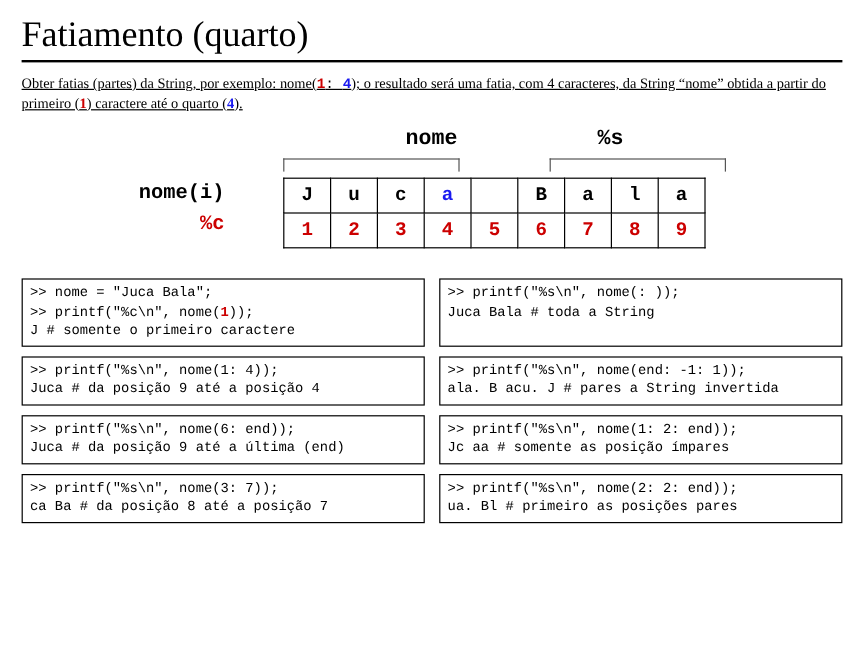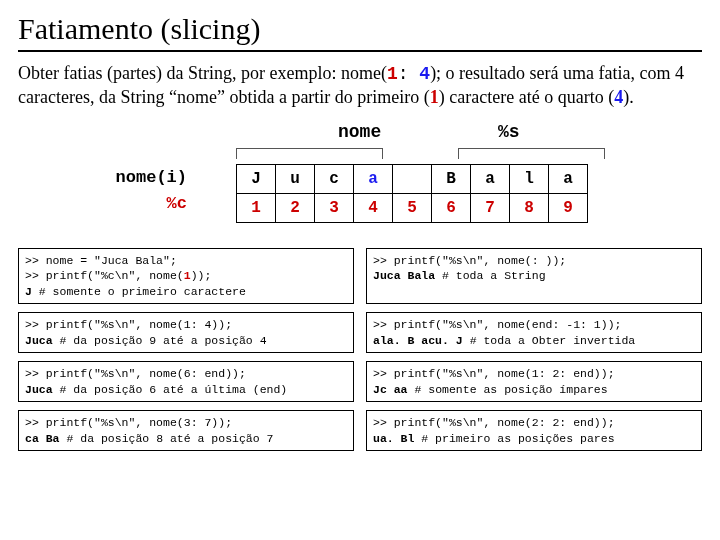--- a/index.html
+++ b/index.html
@@ -16,23 +16,24 @@
     font-size: 30px;
     margin: 0 0 4px 0;
     font-weight: normal;
   }
   .hr {
     border: none;
     border-top: 2px solid #000;
     margin: 0 0 10px 0;
   }
   .intro {
-    font-size: 18px;
+    font-size: 12px;
     line-height: 1.3;
     margin: 0 0 12px 0;
+    text-decoration: underline;
   }
   .red-b { color: #c00; font-weight: bold; }
   .blue-b { color: #1a1af0; font-weight: bold; }
   .mono { font-family: "Courier New", monospace; }
 
   .diag-wrap {
     position: relative;
     height: 120px;
     margin-bottom: 6px;
   }
@@ -90,28 +91,28 @@
     gap: 8px 12px;
   }
   .cb {
     border: 1px solid #000;
     padding: 4px 6px;
     font-family: "Courier New", monospace;
     font-size: 11.5px;
     line-height: 1.35;
     white-space: pre-wrap;
   }
-  .cb b { font-weight: bold; }
+  .cb b { font-weight: normal; }
   .cb .r { color: #c00; font-weight: bold; }
   .cb .cm { }
 </style>
 </head>
 <body>
 
-<h1 class="title">Fatiamento (slicing)</h1>
+<h1 class="title">Fatiamento (quarto)</h1>
 <hr class="hr">
 
 <p class="intro">
   <span>Obter fatias (partes) da String, por exemplo: nome(</span><span class="red-b mono">1</span><span class="mono">: </span><span class="blue-b mono">4</span><span>); o resultado será uma fatia, com 4 caracteres, da String “nome” obtida a partir do primeiro (</span><span class="red-b">1</span><span>) caractere até o quarto (</span><span class="blue-b">4</span><span>).</span>
 </p>
 
 <div class="diag-wrap">
   <div class="nome-lbl">nome</div>
   <div class="s-lbl">%s</div>
   <div class="bracket left"></div>
@@ -150,22 +151,22 @@
 
 <div class="boxes">
   <div class="cb">&gt;&gt; nome = "Juca Bala";
 &gt;&gt; printf("%c\n", nome(<span class="r">1</span>));
 <b>J </b><span class="cm"># somente o primeiro caractere</span></div>
   <div class="cb">&gt;&gt; printf("%s\n", nome(: ));
 <b>Juca Bala </b><span class="cm"># toda a String</span></div>
   <div class="cb">&gt;&gt; printf("%s\n", nome(1: 4));
 <b>Juca </b><span class="cm"># da posição 9 até a posição 4</span></div>
   <div class="cb">&gt;&gt; printf("%s\n", nome(end: -1: 1));
-<b>ala. B acu. J </b><span class="cm"># toda a Obter invertida</span></div>
+<b>ala. B acu. J </b><span class="cm"># pares a String invertida</span></div>
   <div class="cb">&gt;&gt; printf("%s\n", nome(6: end));
-<b>Juca </b><span class="cm"># da posição 6 até a última (end)</span></div>
+<b>Juca </b><span class="cm"># da posição 9 até a última (end)</span></div>
   <div class="cb">&gt;&gt; printf("%s\n", nome(1: 2: end));
 <b>Jc aa </b><span class="cm"># somente as posição ímpares</span></div>
   <div class="cb">&gt;&gt; printf("%s\n", nome(3: 7));
 <b>ca Ba </b><span class="cm"># da posição 8 até a posição 7</span></div>
   <div class="cb">&gt;&gt; printf("%s\n", nome(2: 2: end));
 <b>ua. Bl </b><span class="cm"># primeiro as posições pares</span></div>
 </div>
 
 </body></html>

